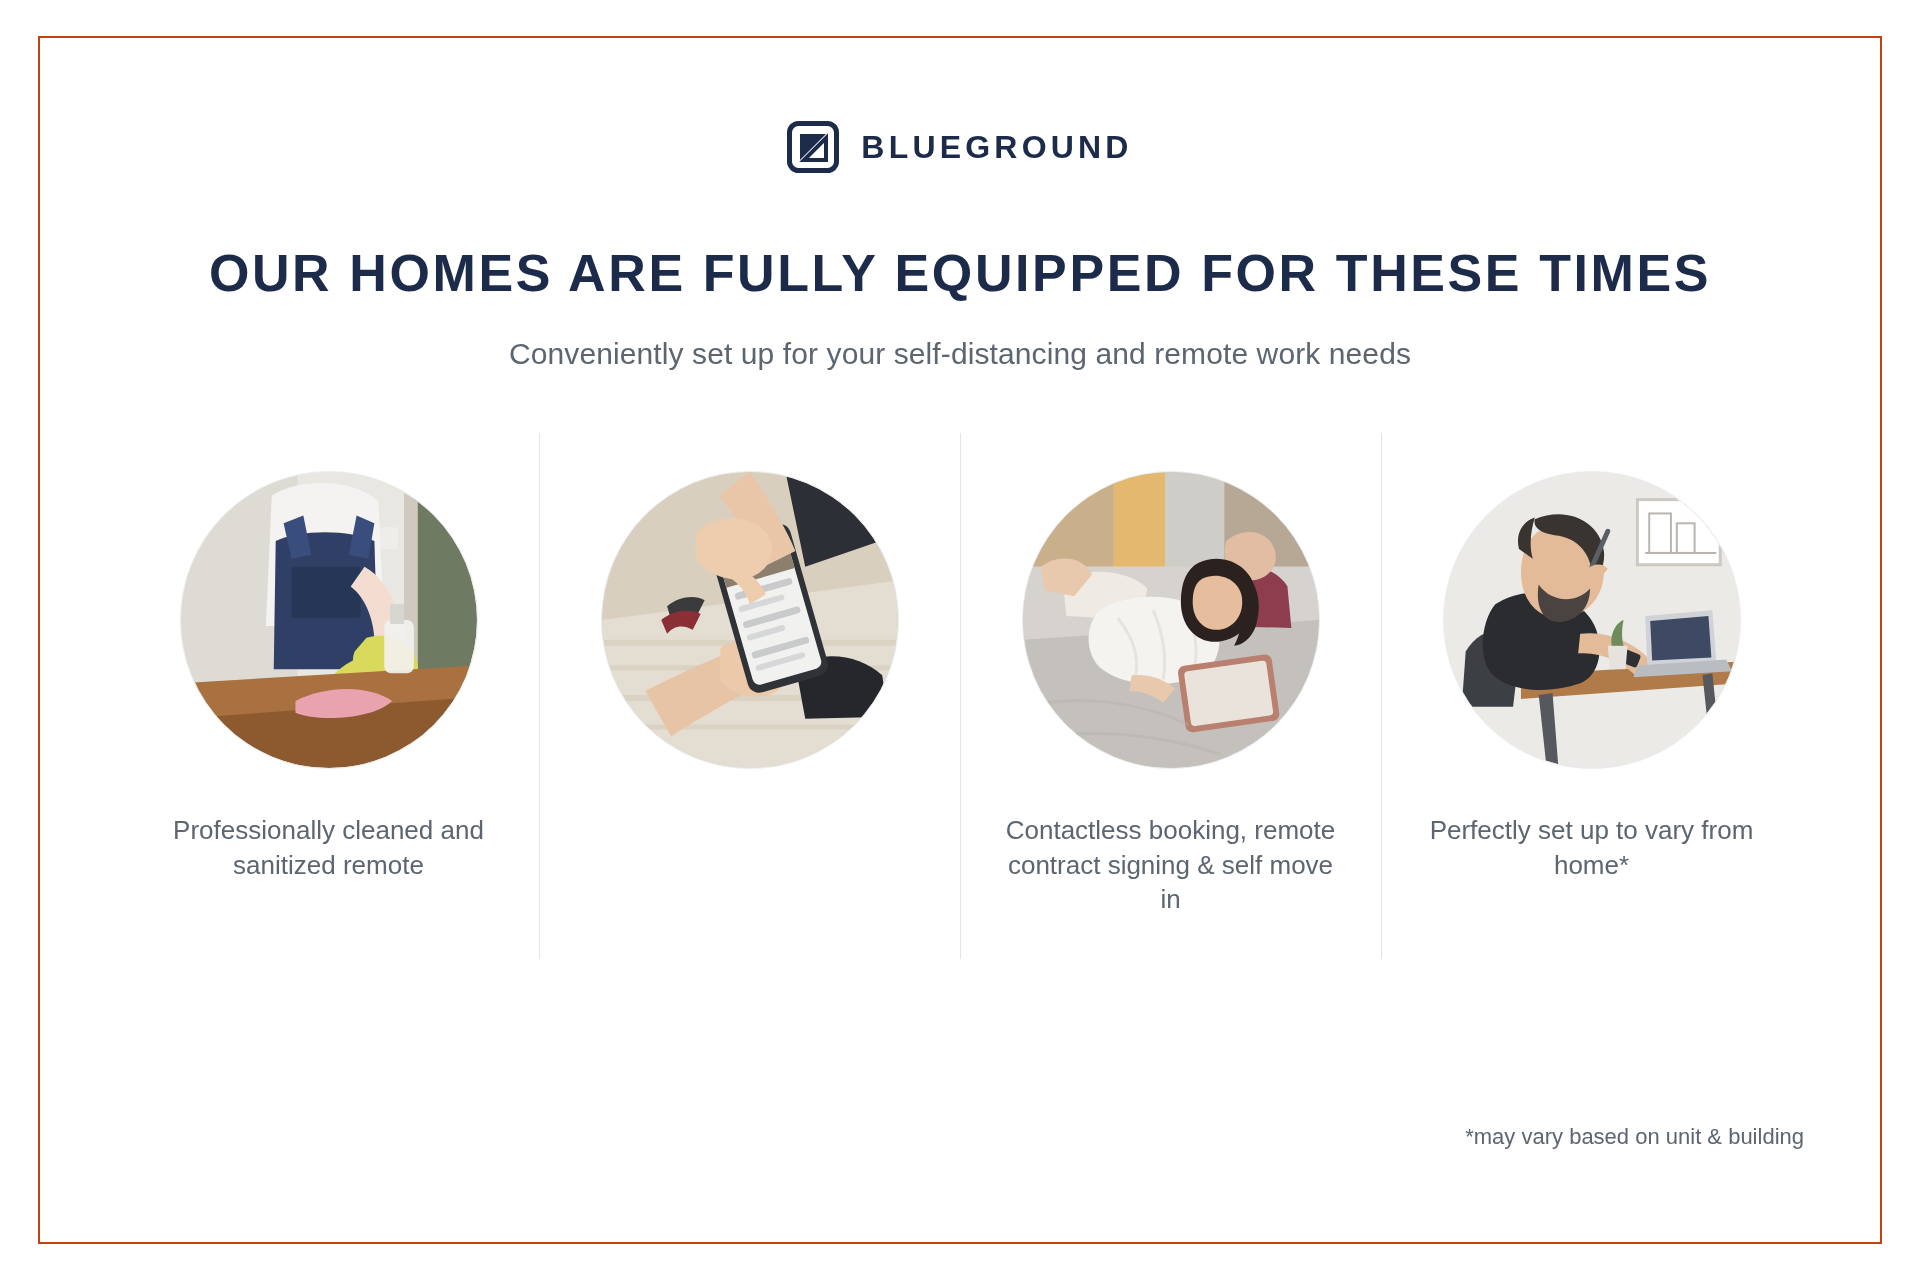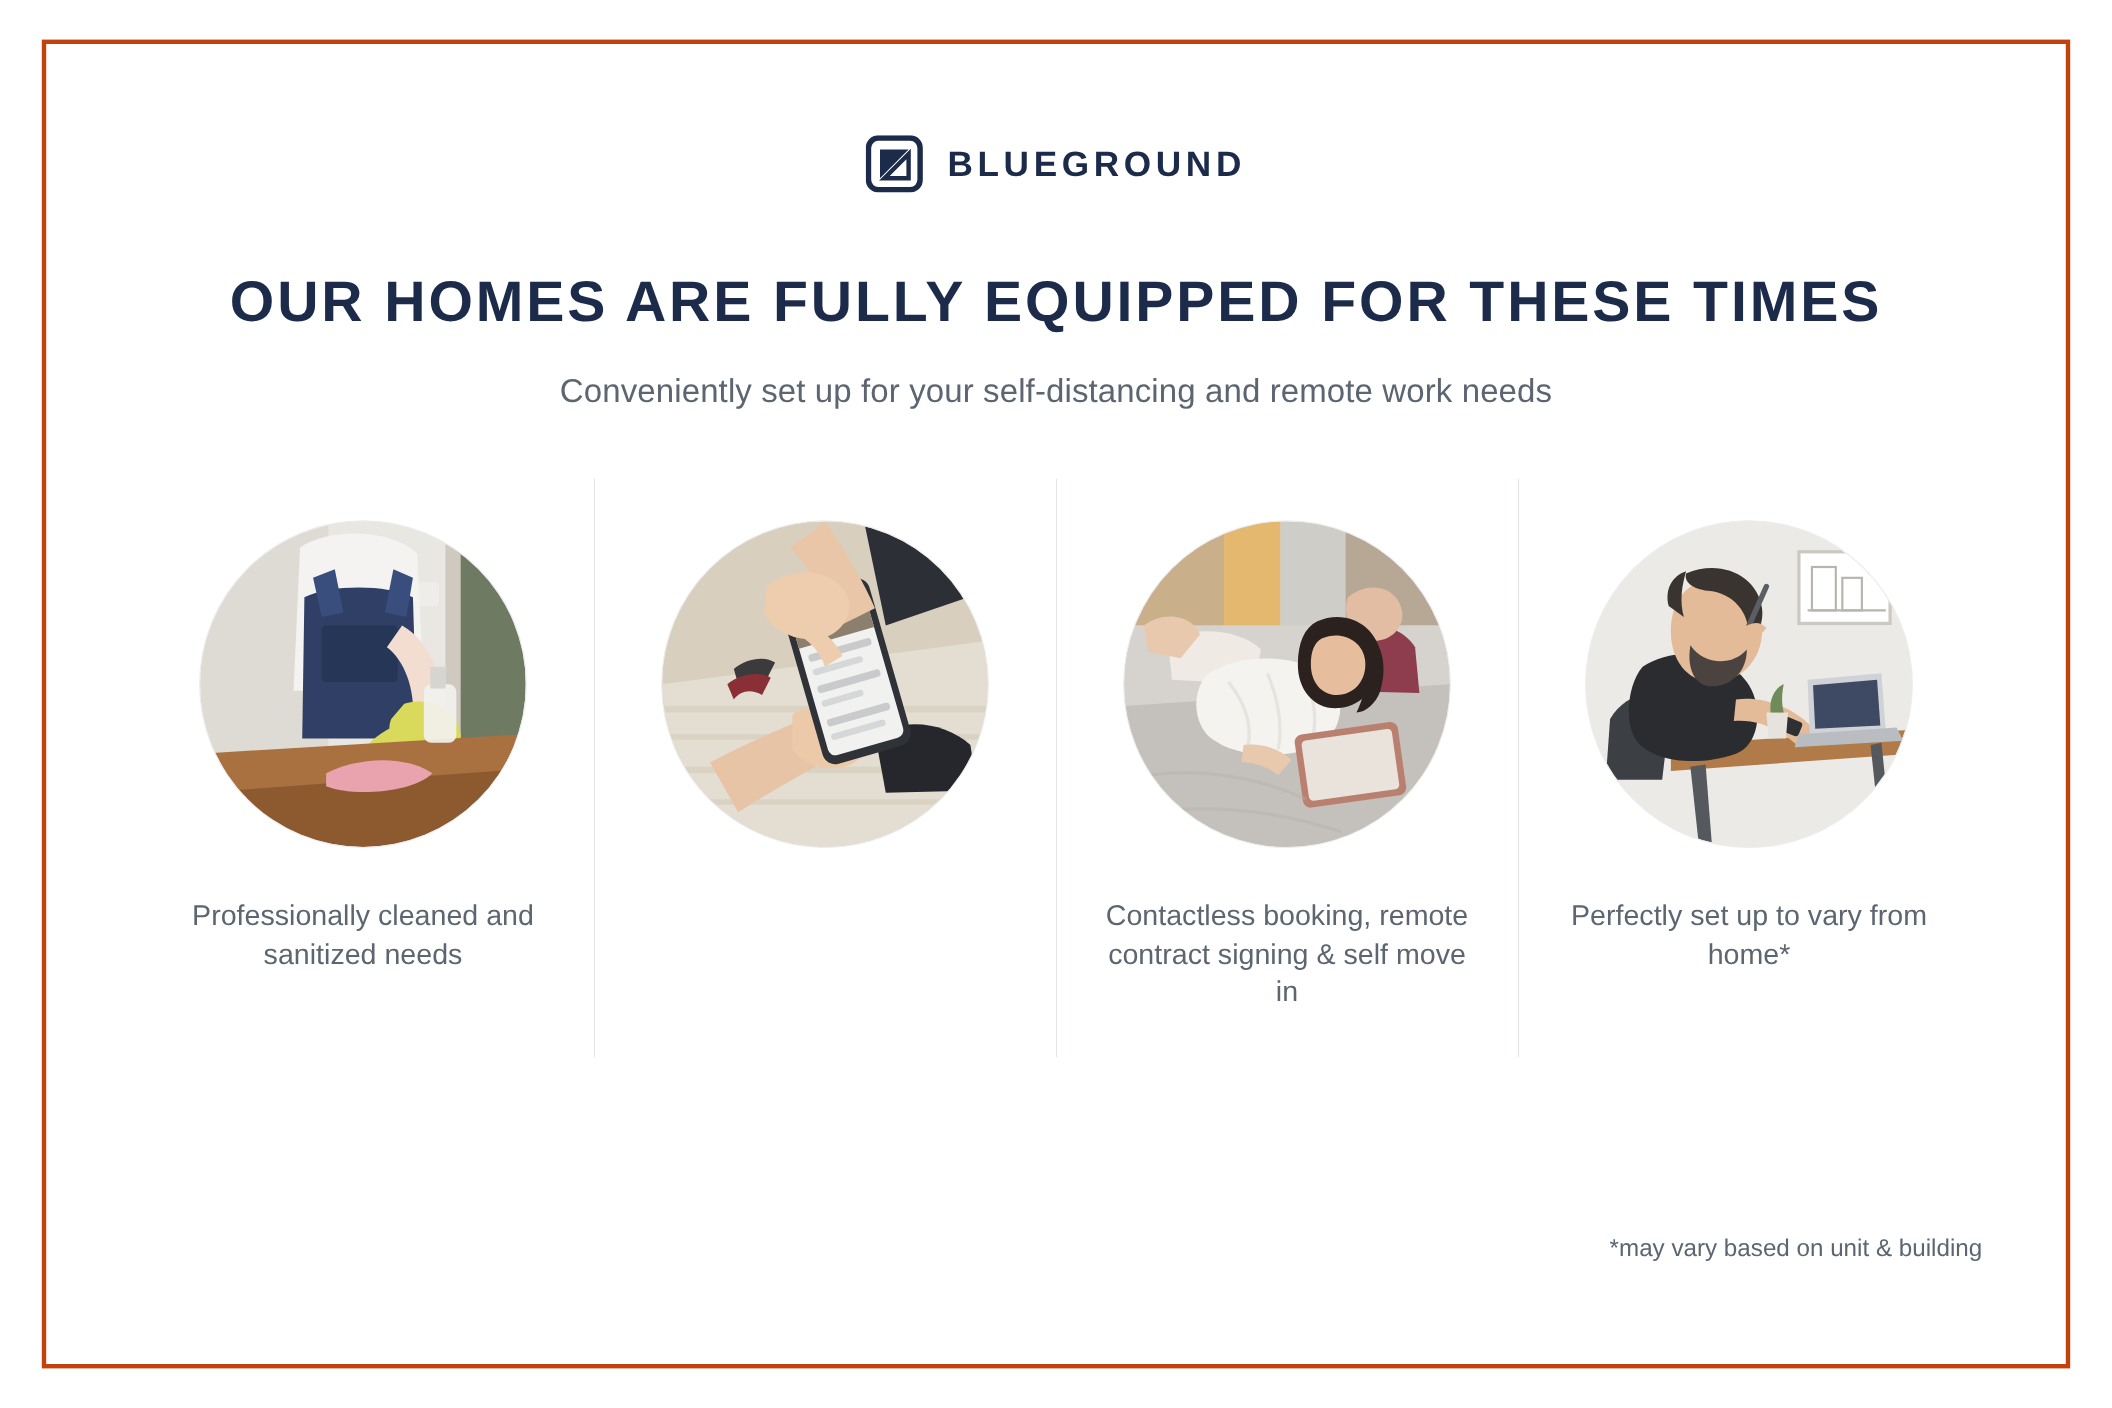--- a/index.html
+++ b/index.html
@@ -20,21 +20,21 @@
     height: 1280px;
     background: #ffffff;
     box-sizing: border-box;
     padding: 36px 38px;
   }
 
   .frame {
     position: relative;
     width: 100%;
     height: 100%;
-    border: 4px solid #c2410c;
+    border: 2px solid #c2410c;
     background: #ffffff;
     box-sizing: border-box;
   }
 
   
   .logo-row {
     display: flex;
     align-items: center;
     justify-content: center;
     gap: 22px;
@@ -198,21 +198,21 @@
                 <path d="M0 214 L300 196 L300 232 L0 256 Z" fill="#a9713f"></path>
                 <path d="M0 250 L300 228 L300 300 L0 300 Z" fill="#8d5a30"></path>
 
                 <path d="M116 232 C148 216 190 216 214 232 C196 250 140 254 116 244 Z" fill="#e8a3ae"></path>
 
                 <rect x="206" y="150" width="30" height="54" rx="7" fill="#f2f1ee" opacity="0.92"></rect>
                 <rect x="212" y="134" width="14" height="20" fill="#d7d5d0"></rect>
               </g>
             </svg>
           </div>
-          <div class="caption">Professionally cleaned and sanitized needs</div>
+          <div class="caption">Professionally cleaned and sanitized remote</div>
         </div>
       </div>
 
       <div class="col">
         <div class="col-inner">
           <div class="photo">
             <svg viewBox="0 0 300 300" xmlns="http://www.w3.org/2000/svg">
               <defs>
                 <clipPath id="c2">
                     <circle cx="150" cy="150" r="150"></circle>

